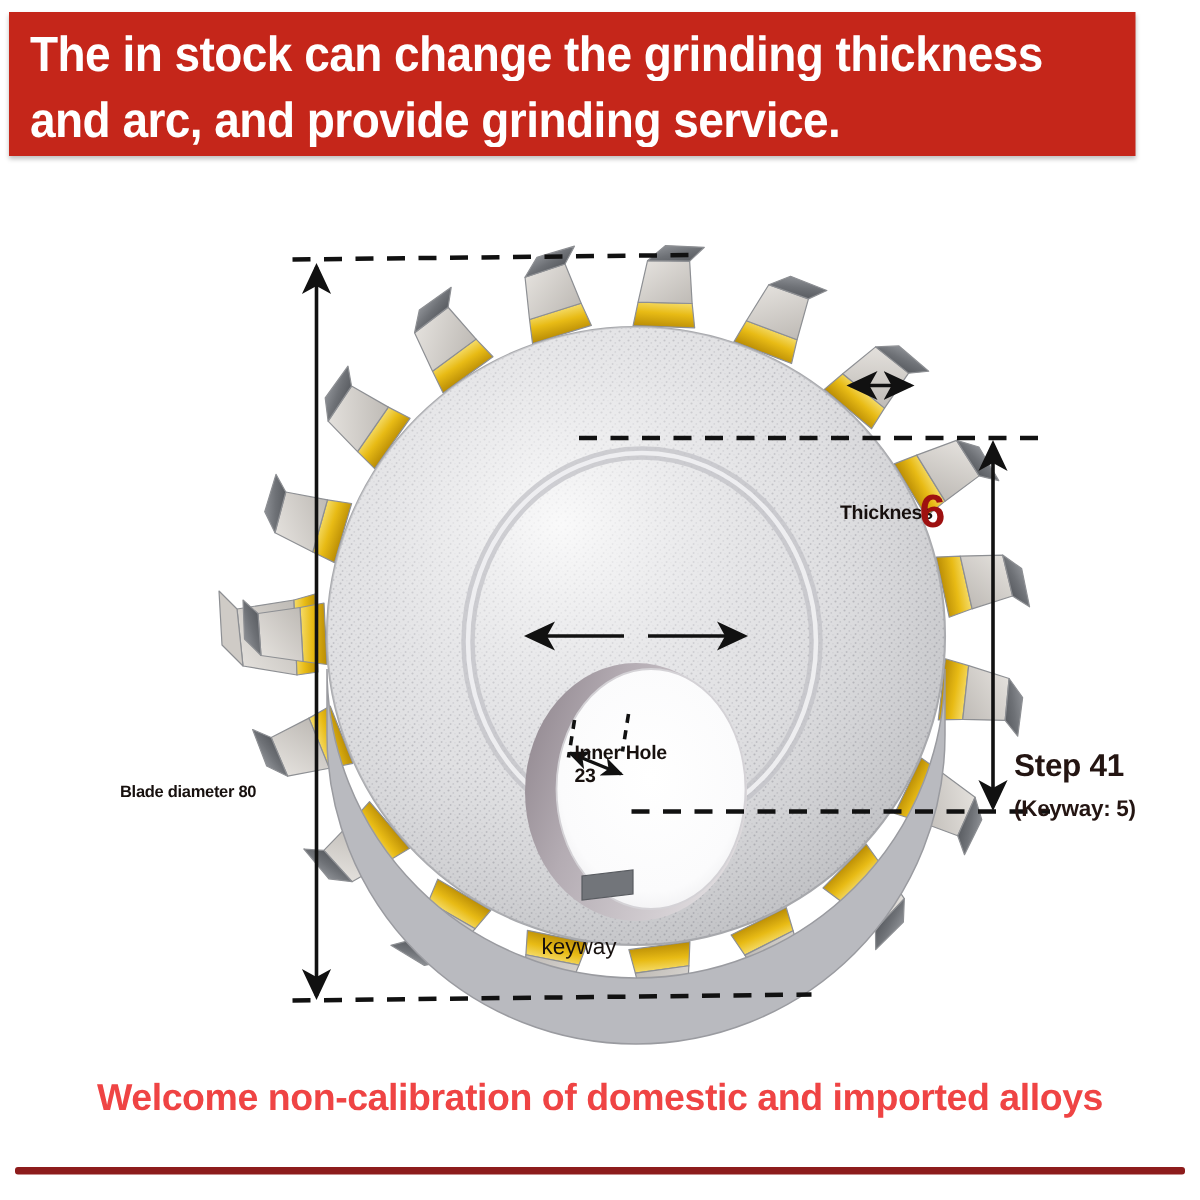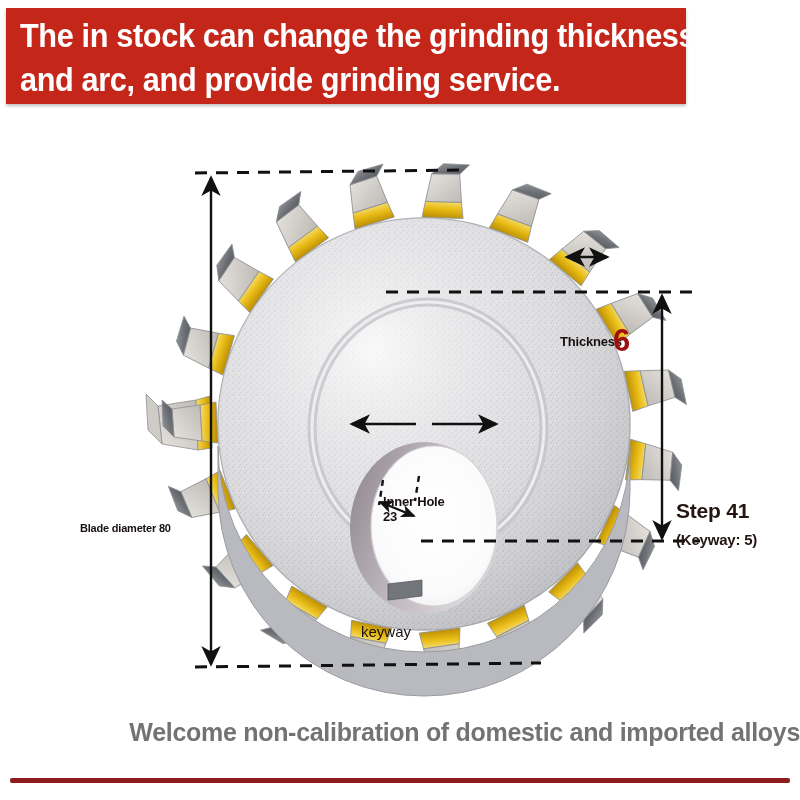--- a/index.html
+++ b/index.html
@@ -16,21 +16,21 @@
     height: 800px;
     background: #ffffff;
     overflow: hidden;
   }
 
   
   #banner {
     position: absolute;
     left: 6px;
     top: 8px;
-    width: 680px;
+    width: 751px;
     height: 96px;
     background: #c5261a;
     box-sizing: border-box;
     padding: 6px 14px 0 14px;
     box-shadow: 0 2px 3px rgba(0,0,0,0.25);
   }
   #banner .line {
     color: #ffffff;
     font-weight: bold;
     font-size: 33px;
@@ -40,22 +40,22 @@
     transform: scaleX(0.93);
     transform-origin: left center;
   }
 
   
   #footer-text {
     position: absolute;
     left: 0;
     top: 718px;
     width: 800px;
-    text-align: right;
-    color: #737373;
+    text-align: center;
+    color: #ef4444;
     font-weight: bold;
     font-size: 25px;
     letter-spacing: -0.3px;
     white-space: nowrap;
   }
   #footer-rule {
     position: absolute;
     left: 10px;
     top: 778px;
     width: 780px;

